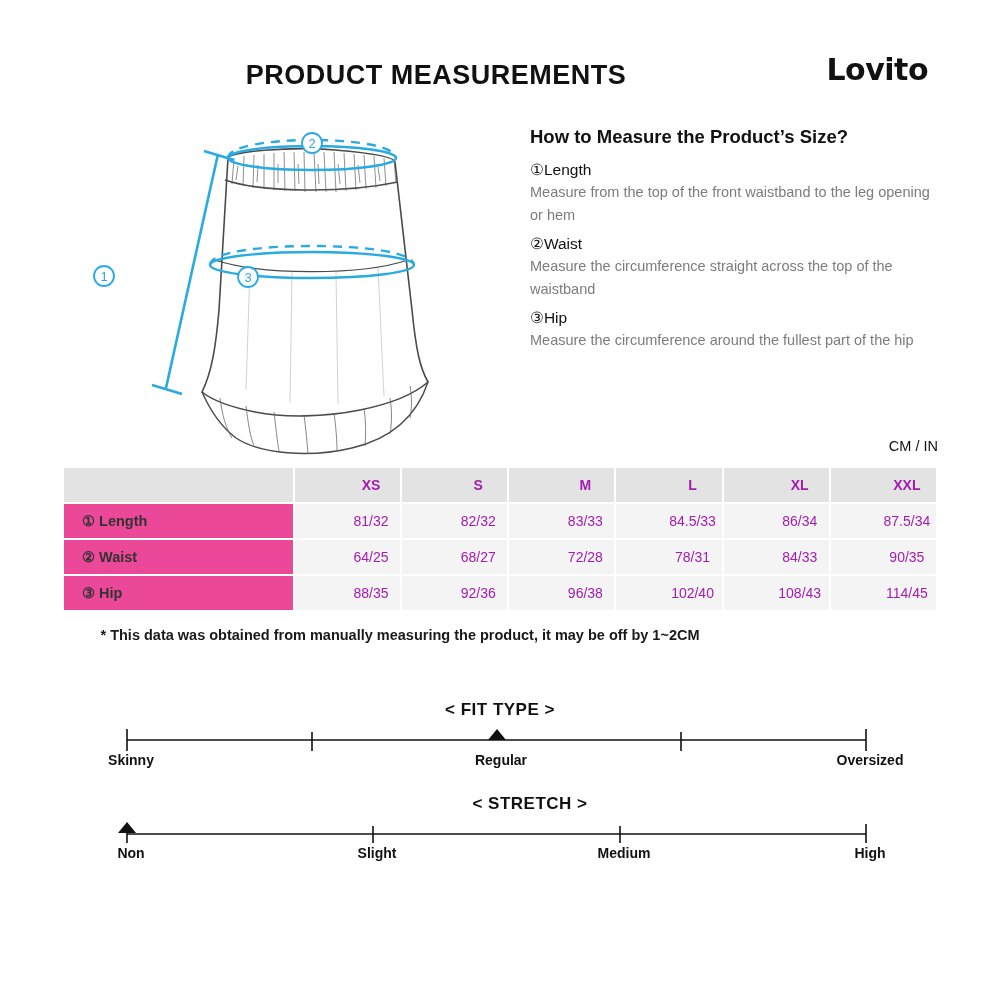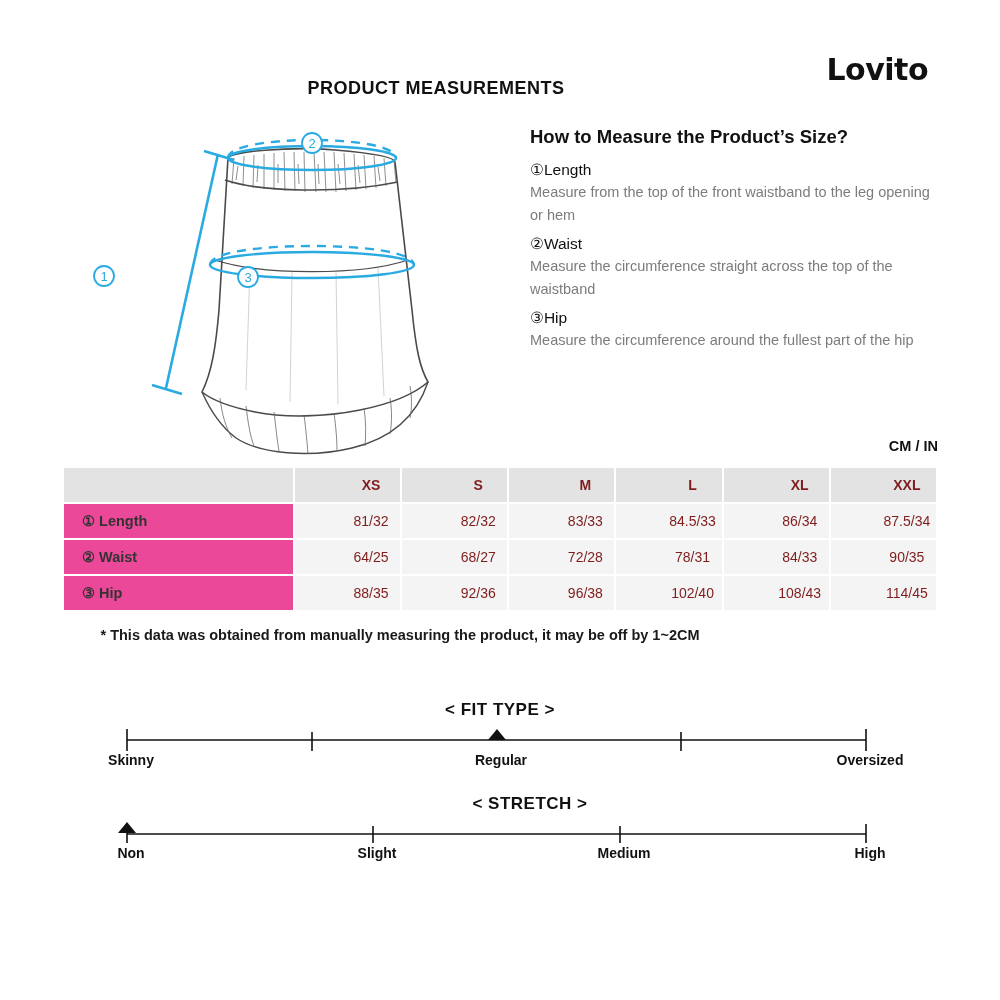--- a/index.html
+++ b/index.html
@@ -16,25 +16,24 @@
     overflow: hidden;
   }
 
   
   .page-title {
     position: absolute;
     left: 0;
     top: 60px;
     width: 872px;
     text-align: center;
-    font-size: 18px;
+    font-size: 27px;
     font-weight: bold;
     letter-spacing: 0.5px;
     color: #111;
-    margin-top: 18px;
   }
   .brand {
     position: absolute;
     right: 72px;
     top: 52px;
     font-size: 30px;
     font-weight: bold;
     font-family: "DejaVu Sans", sans-serif;
     letter-spacing: -0.5px;
     color: #111;
@@ -74,39 +73,39 @@
     line-height: 1.62;
     margin-bottom: 7px;
   }
 
   
   .units {
     position: absolute;
     right: 62px;
     top: 438px;
     font-size: 14.5px;
-    font-weight: bold;
+    font-weight: normal;
     color: #111;
   }
 
   
   .size-table {
     position: absolute;
     left: 62px;
     top: 466px;
     width: 876px;
     border-collapse: collapse;
     table-layout: fixed;
   }
   .size-table th, .size-table td {
     border: 2px solid #ffffff;
     height: 32px;
     font-size: 14px;
     text-align: center;
-    color: #7f1d1d;
+    color: #a21caf;
     font-weight: normal;
     padding-left: 48px;
   }
   .size-table thead th {
     background: #e3e3e3;
     font-weight: bold;
     font-size: 14px;
   }
   .size-table thead th.corner {
     background: #e3e3e3;

